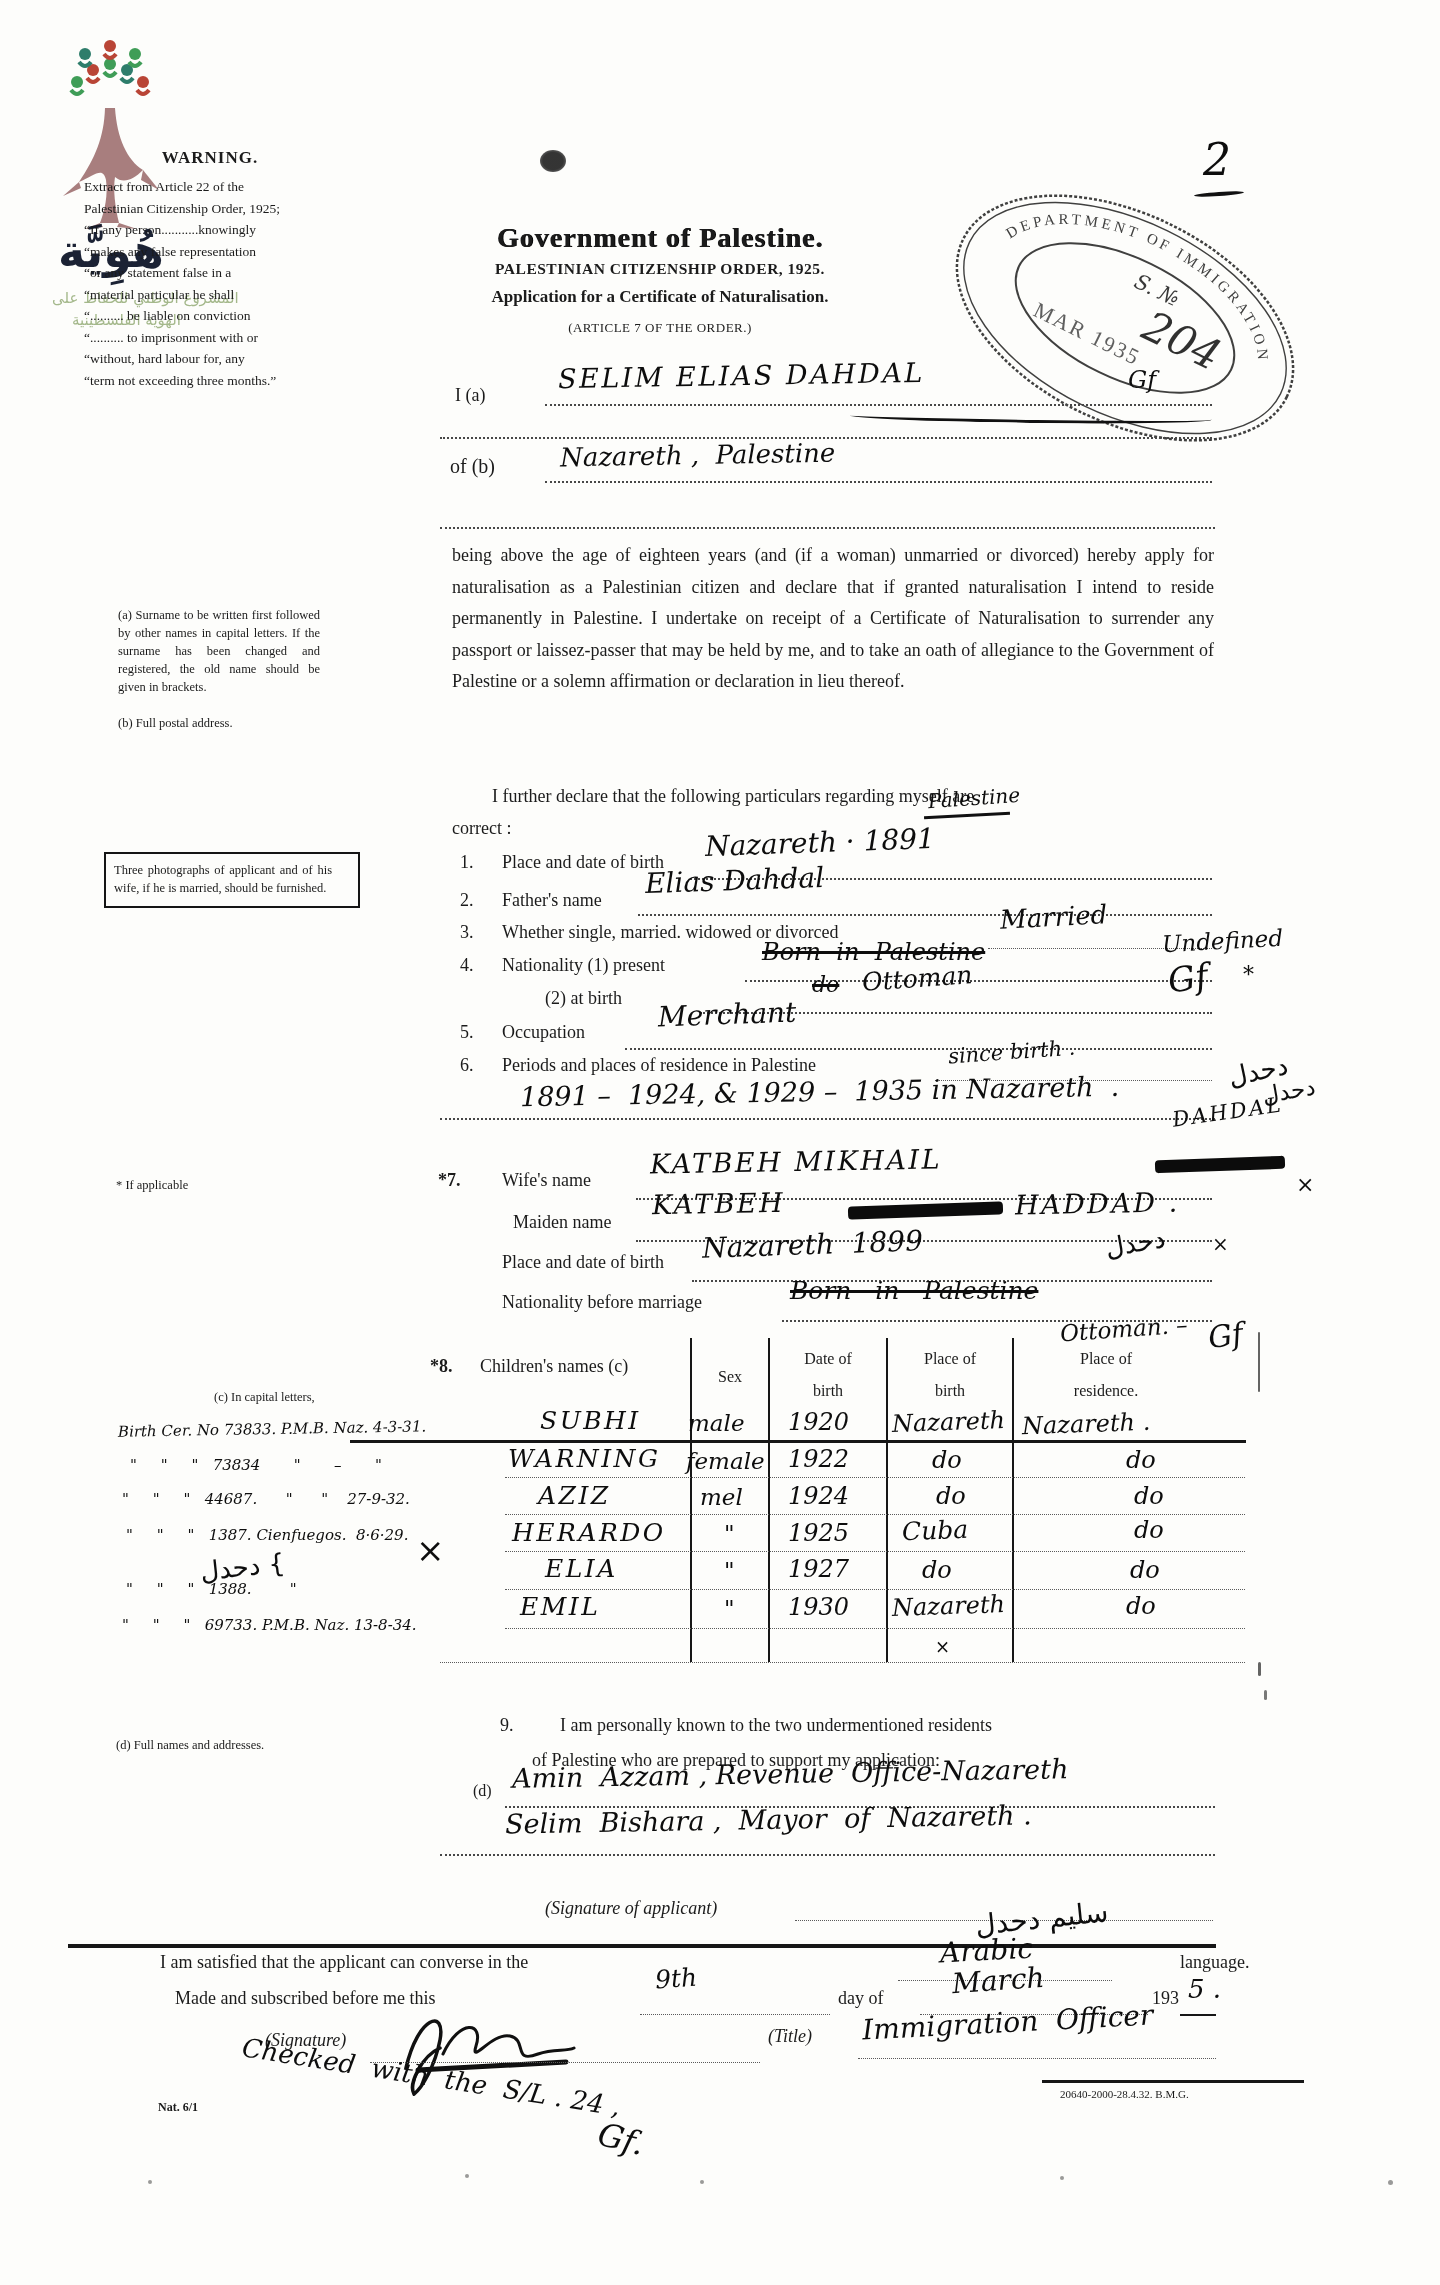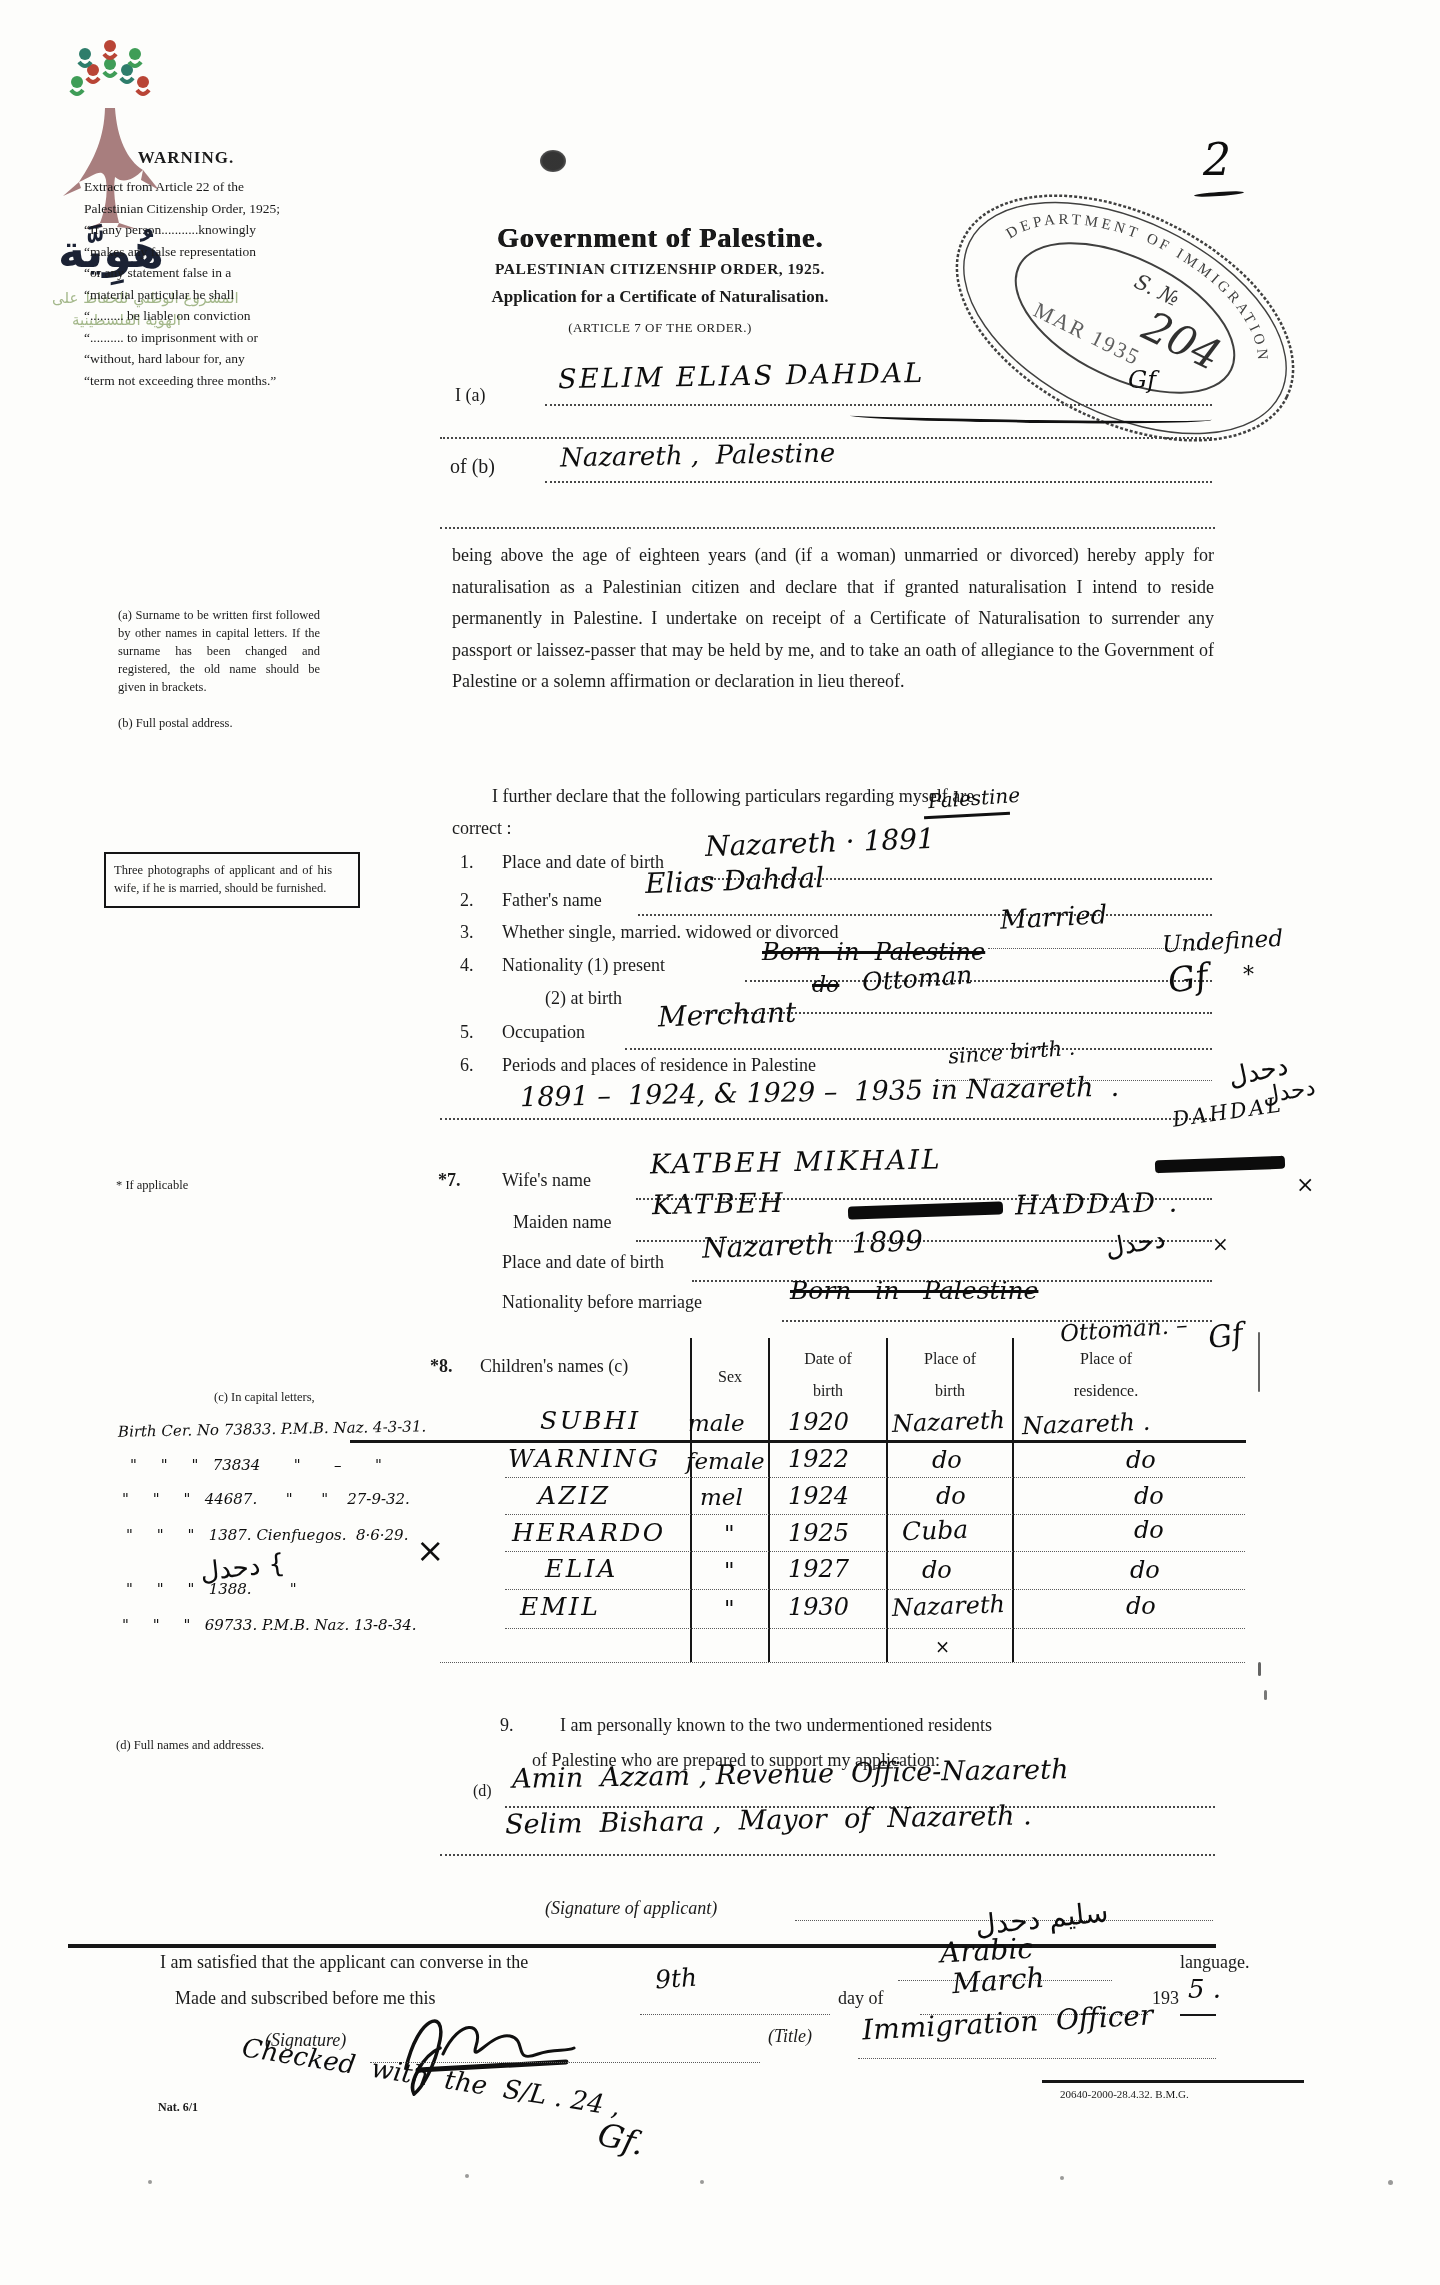--- a/index.html
+++ b/index.html
@@ -51,21 +51,21 @@
       <path d="M82,60 Q88,68 94,60" stroke="#b94536" stroke-width="4" fill="none"></path>
       <path d="M24,32 Q30,40 36,32" stroke="#2e7d6b" stroke-width="4" fill="none"></path>
       <path d="M49,24 Q55,32 61,24" stroke="#b94536" stroke-width="4" fill="none"></path>
       <path d="M74,32 Q80,40 86,32" stroke="#3f9d57" stroke-width="4" fill="none"></path>
     </g>
   </svg>
   <div class="abs hw ar bold" style="left:58px;top:224px;font-size:46px;color:#0f172a;opacity:.95;">هُوِيَّة</div>
   <div class="abs hw ar" style="left:52px;top:289px;font-size:15px;color:#a4b88b;">المشروع الوطني للحفاظ على</div>
   <div class="abs hw ar" style="left:72px;top:311px;font-size:15px;color:#a4b88b;">الهوية الفلسطينية</div>
 
-  <div class="abs printed bold" style="left:69px;top:148px;width:234px;font-size:17px;text-align:center;letter-spacing:1px;">WARNING.</div>
+  <div class="abs printed bold" style="left:93px;top:148px;width:234px;font-size:17px;text-align:center;letter-spacing:1px;">WARNING.</div>
   <div class="abs" style="left:84px;top:176px;width:238px;">
     <div class="printed justify" style="font-size:13.5px;line-height:21.5px;">Extract from Article 22 of the</div>
     <div class="printed justify" style="font-size:13.5px;line-height:21.5px;">Palestinian Citizenship Order, 1925;</div>
     <div class="printed justify" style="font-size:13.5px;line-height:21.5px;">“If any person...........knowingly</div>
     <div class="printed justify" style="font-size:13.5px;line-height:21.5px;">“makes any false representation</div>
     <div class="printed justify" style="font-size:13.5px;line-height:21.5px;">“or any statement false in a</div>
     <div class="printed justify" style="font-size:13.5px;line-height:21.5px;">“material particular he shall</div>
     <div class="printed justify" style="font-size:13.5px;line-height:21.5px;">“.......... be liable on conviction</div>
     <div class="printed justify" style="font-size:13.5px;line-height:21.5px;">“.......... to imprisonment with or</div>
     <div class="printed justify" style="font-size:13.5px;line-height:21.5px;">“without, hard labour for, any</div>

